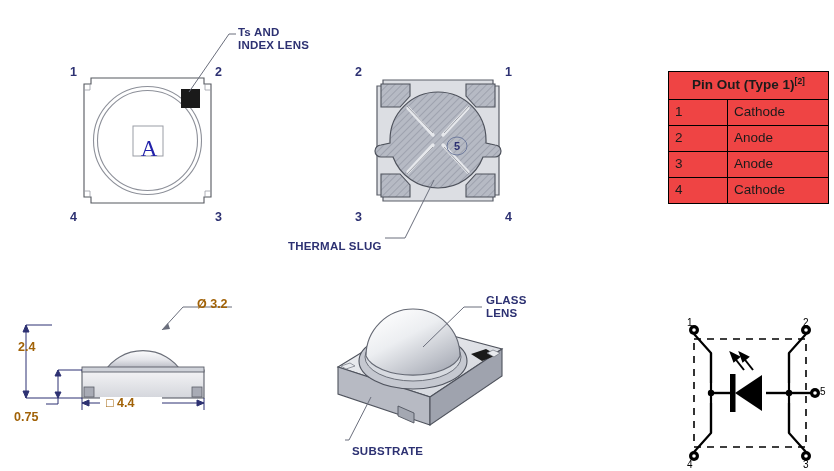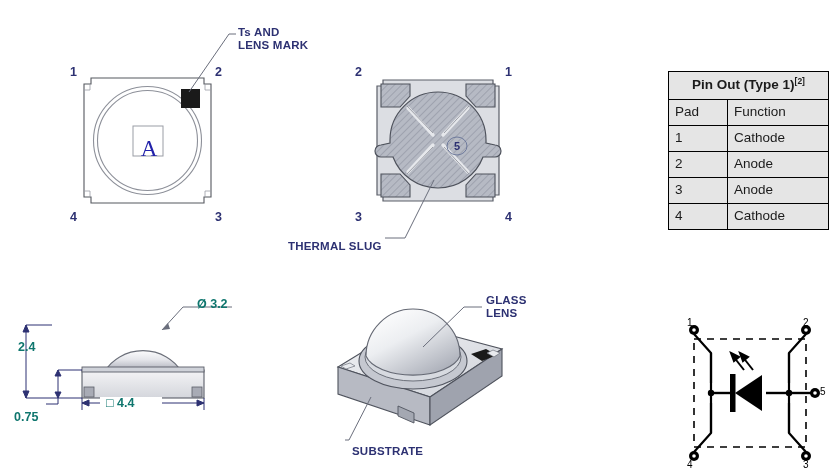--- a/index.html
+++ b/index.html
@@ -25,21 +25,21 @@
     width: 834px;
     height: 471px;
   }
   
   .pinout-table {
     position: absolute;
     left: 668px;
     top: 59px;
     width: 161px;
     border-collapse: collapse;
-    background: #e5e5e5;
+    background: #ef4444;
   }
   .pinout-table td, .pinout-table th {
     border: 1.6px solid #000000;
     font-size: 13.5px;
     color: #1b1b1b;
     padding: 3px 6px 4px 6px;
     text-align: left;
     font-weight: normal;
     line-height: 1.05;
     height: 18px;
@@ -107,21 +107,21 @@
     width: 18px;
     text-align: center;
     color: #2d3172;
     font-weight: bold;
     font-size: 11px;
     font-family: "Liberation Sans", sans-serif;
   }
   
   .dimtext {
     position: absolute;
-    color: #0f766e;
+    color: #a16207;
     font-weight: bold;
     font-size: 12.5px;
     font-family: "Liberation Sans", sans-serif;
     white-space: pre;
   }
   .dimtext.d-h    { left: 18px;  top: 328px; }
   .dimtext.d-sub  { left: 14px;  top: 398px; }
   .dimtext.d-w    { left: 106px; top: 384px; }
   .dimtext.d-dia  { left: 197px; top: 285px; }
   
@@ -330,21 +330,21 @@
       <circle cx="806" cy="318" r="1.8" fill="#ffffff"></circle>
       <circle cx="806" cy="444" r="5" fill="#000000"></circle>
       <circle cx="806" cy="444" r="1.8" fill="#ffffff"></circle>
       <circle cx="694" cy="444" r="5" fill="#000000"></circle>
       <circle cx="694" cy="444" r="1.8" fill="#ffffff"></circle>
       <circle cx="815" cy="381" r="5" fill="#000000"></circle>
       <circle cx="815" cy="381" r="1.8" fill="#ffffff"></circle>
     </g>
   </svg>
 
-  <div class="label lbl-ts"><span>Ts AND</span><br><span>LENS MARK</span></div>
+  <div class="label lbl-ts"><span>Ts AND</span><br><span>INDEX LENS</span></div>
 
   <div class="pinnum tlA">1</div>
   <div class="pinnum trA">2</div>
   <div class="pinnum brA">3</div>
   <div class="pinnum blA">4</div>
   <div class="die-letter">A</div>
 
   <div class="pinnum tlB">2</div>
   <div class="pinnum trB">1</div>
   <div class="pinnum blB">3</div>
@@ -365,24 +365,20 @@
   <div class="schnum s3">3</div>
   <div class="schnum s4">4</div>
   <div class="schnum s5">5</div>
 
   <table class="pinout-table">
     <tbody>
       <tr>
         <th class="tbl-title" colspan="2"><span>Pin Out (Type 1)</span><sup>[2]</sup></th>
       </tr>
       <tr>
-        <td class="col-pad">Pad</td>
-        <td>Function</td>
-      </tr>
-      <tr>
         <td class="col-pad"><span>1</span></td>
         <td>Cathode</td>
       </tr>
       <tr>
         <td class="col-pad"><span>2</span></td>
         <td>Anode</td>
       </tr>
       <tr>
         <td class="col-pad"><span>3</span></td>
         <td>Anode</td>

